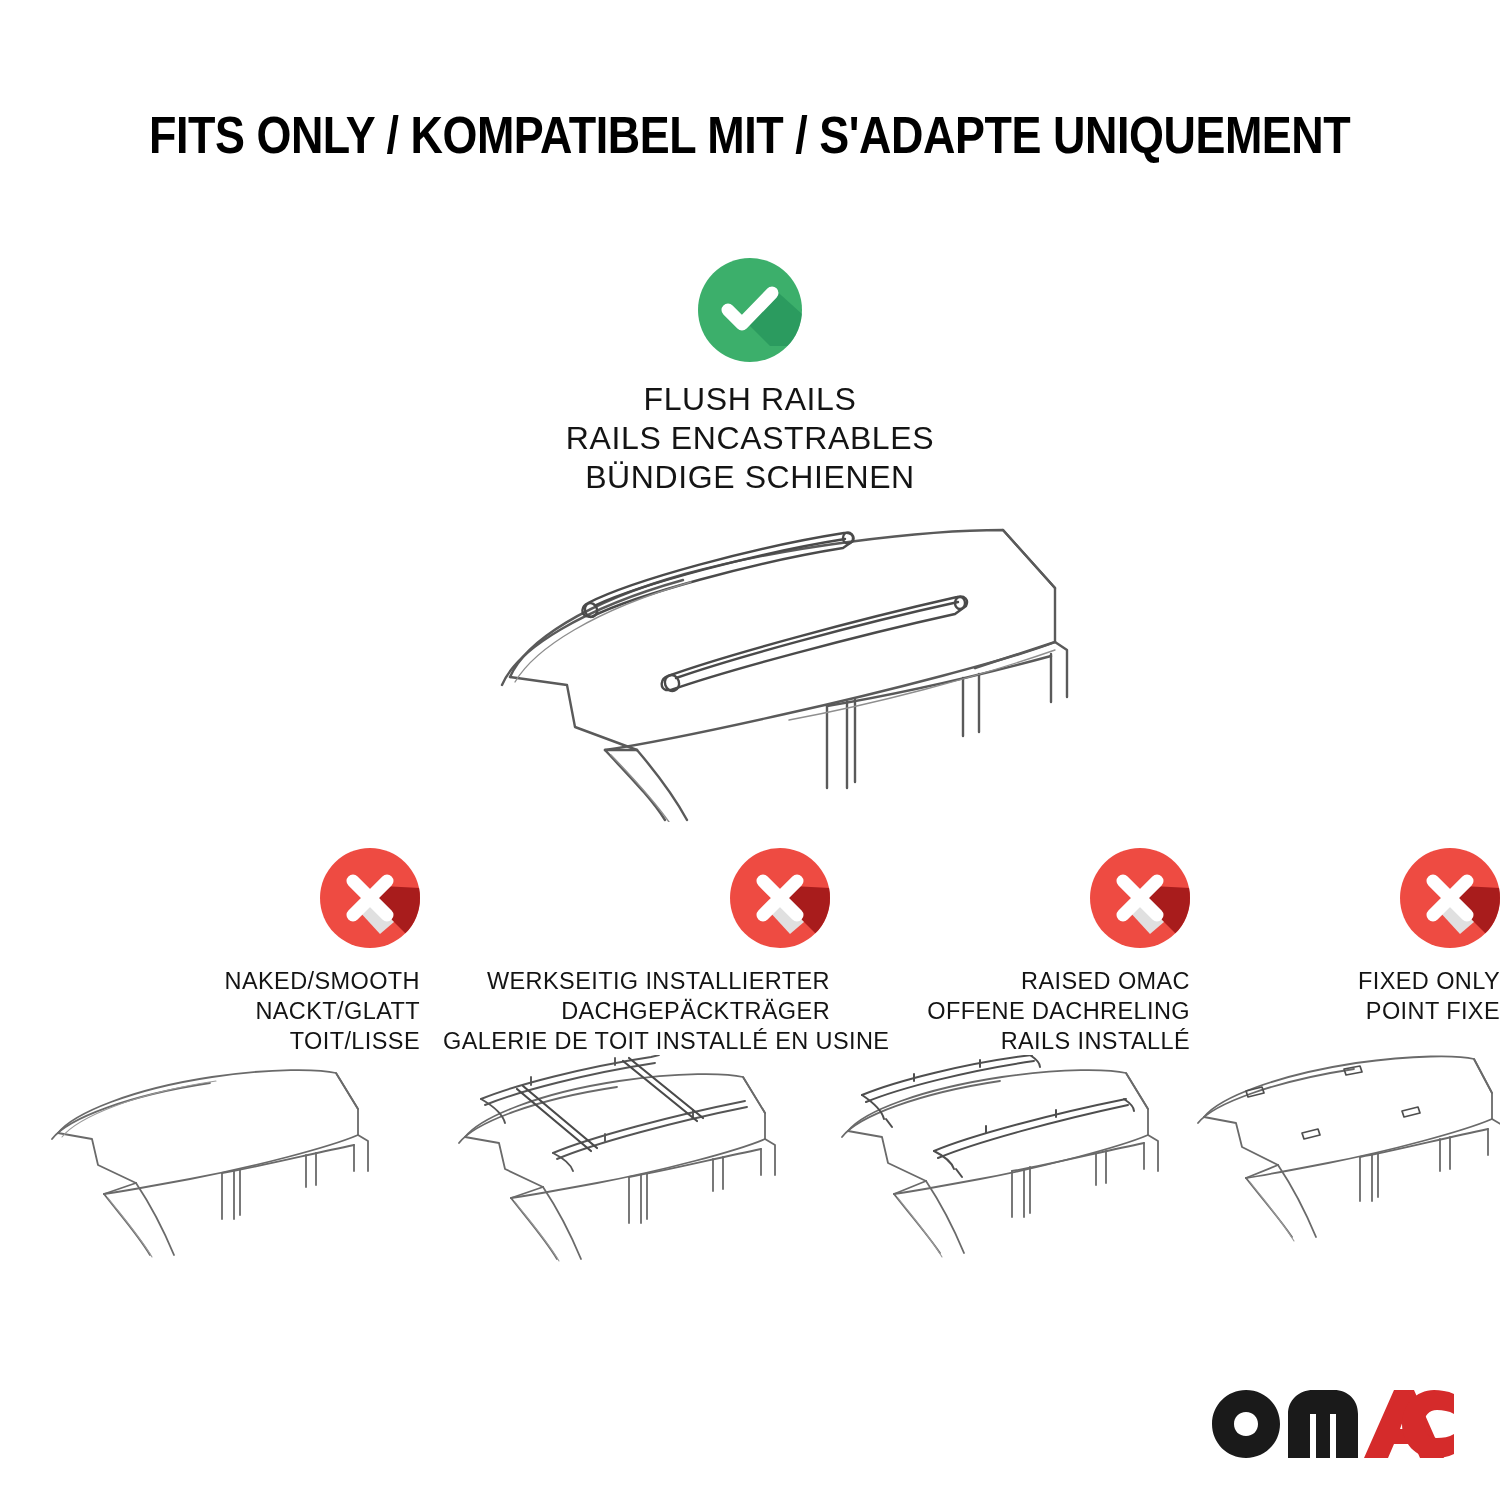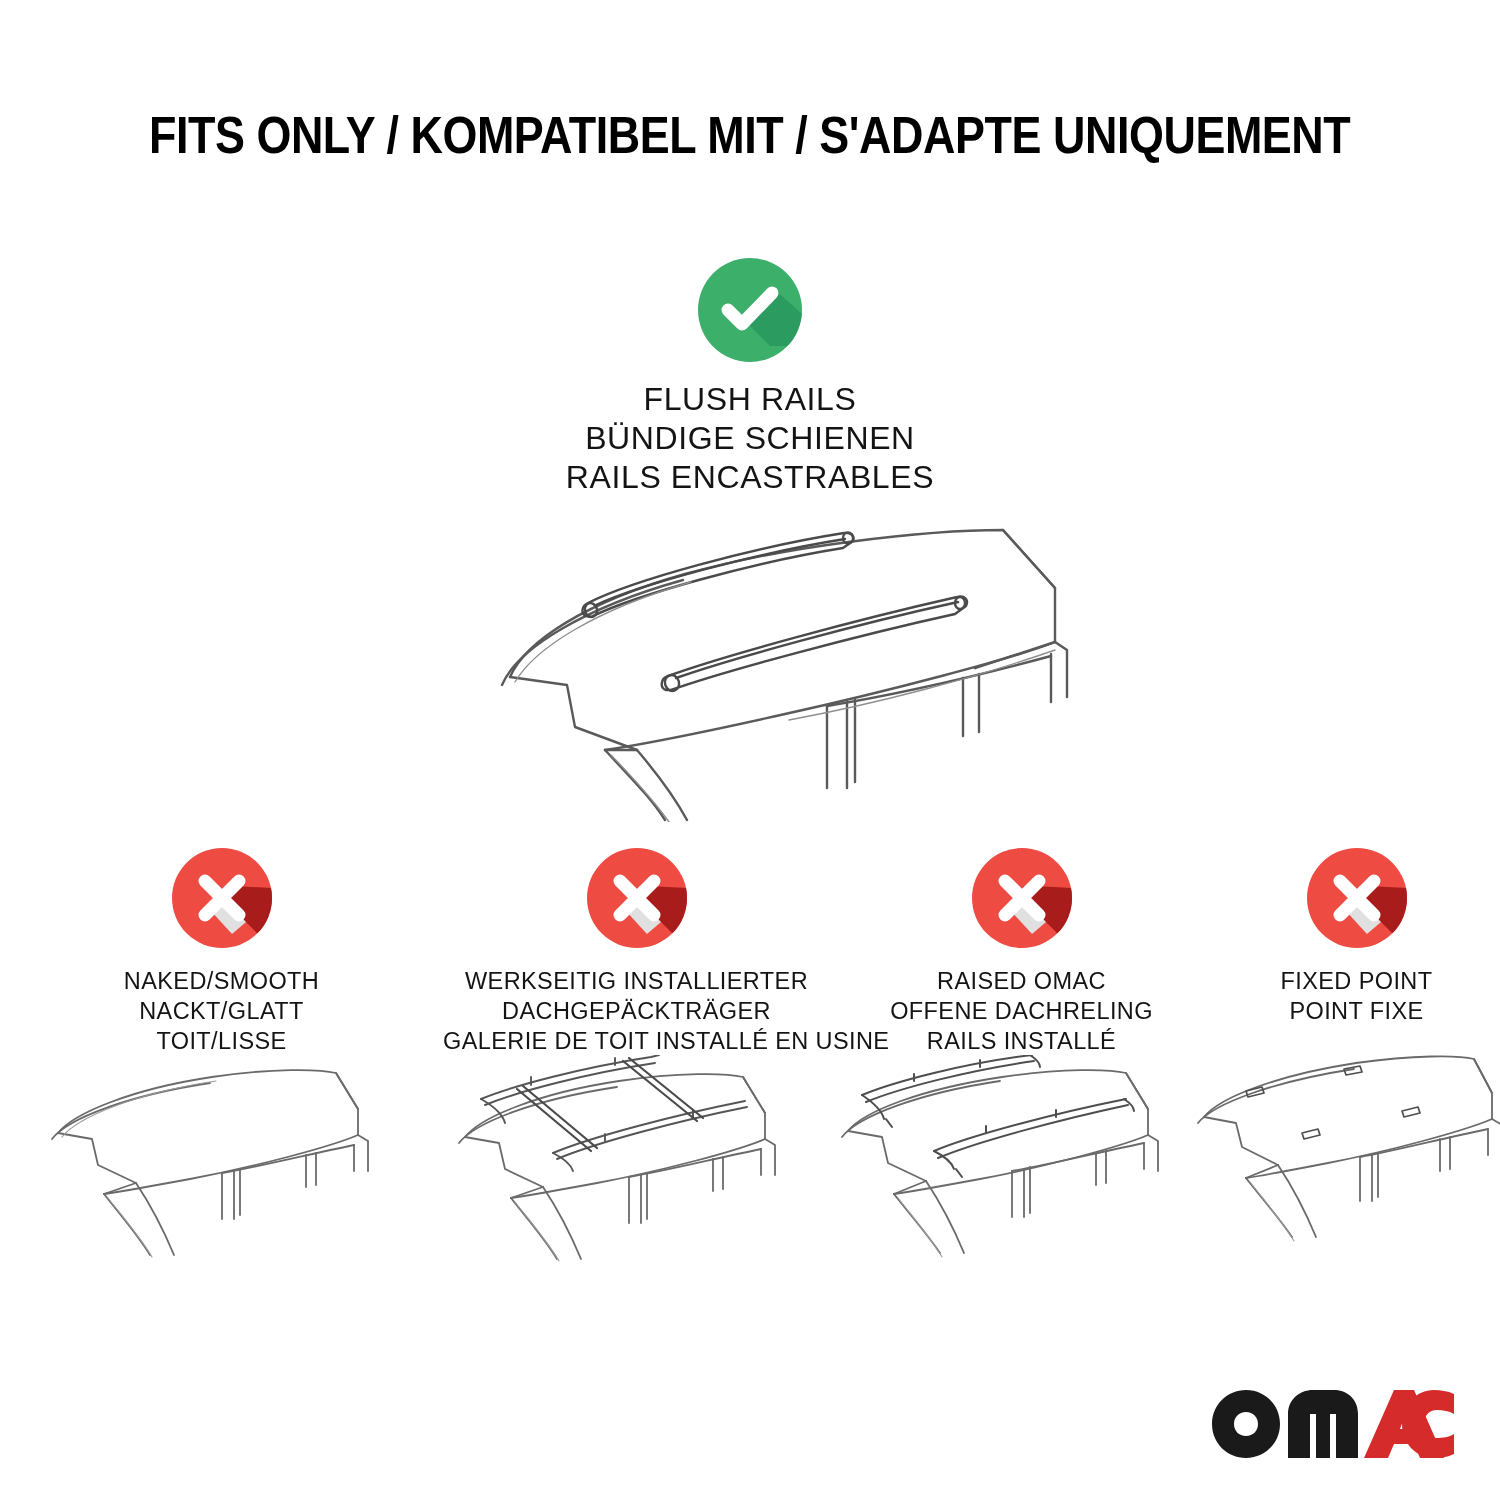--- a/index.html
+++ b/index.html
@@ -49,21 +49,21 @@
     width: 620px; height: 330px;
   }
 
   
   .not-row {
     position: absolute; left: 0; top: 848px; width: 1500px;
     display: grid;
     grid-template-columns: 420px 410px 360px 310px;
     justify-content: start;
   }
-  .col { position: relative; text-align: center; padding-left: 23px; }
+  .col { position: relative; text-align: right; padding-left: 23px; }
   .col-icon { height: 108px; }
   .col-label {
     margin-top: 10px;
     font-size: 23.5px;
     font-weight: 300;
     line-height: 1.28;
     color: #141414;
     letter-spacing: 0.4px;
   }
   .col-label div { white-space: nowrap; }
@@ -108,22 +108,22 @@
         <circle cx="52" cy="52" r="52" fill="#3CAF6B"></circle>
         <g clip-path="url(#ckClip)">
           <path d="M44 60 L72 88 L104 88 L104 56 L73 28 L62 40 Z" fill="#1E8A56" opacity="0.55"></path>
         </g>
         <path d="M30 52 L44 66 L74 35" fill="none" stroke="#FFFFFF" stroke-width="13" stroke-linecap="round" stroke-linejoin="round"></path>
       </svg>
     </span>
 
     <div class="approved-text">
       <div>FLUSH RAILS</div>
+      <div>RAILS ENCASTRABLES</div>
       <div>BÜNDIGE SCHIENEN</div>
-      <div>RAILS ENCASTRABLES</div>
     </div>
   </div>
 
   <div class="hero-roof">
     <svg width="620" height="330" viewBox="0 0 620 330" aria-hidden="true">
       <g fill="none" stroke="#5A5A5A" stroke-width="2.4" stroke-linecap="round" stroke-linejoin="round">
 
         <path d="M55 185 C 70 150 130 110 230 82 C 330 54 470 38 548 38
                  L600 96 L600 150 L520 176"></path>
         <path d="M548 38 L600 96"></path>
@@ -262,21 +262,21 @@
           <g clip-path="url(#xc4)">
             <path d="M50 50 L100 100 L100 40 L62 38 Z" fill="#A81C1C"></path>
           </g>
           <g clip-path="url(#xc4)">
             <path d="M50 50 L74 74 L60 86 L38 62 Z" fill="#E0E0E0"></path>
           </g>
           <path d="M33 33 L67 67 M67 33 L33 67" stroke="#FFFFFF" stroke-width="13" stroke-linecap="round"></path>
         </svg>
       </div>
       <div class="col-label">
-        <div>FIXED POINT</div>
+        <div>FIXED ONLY</div>
         <div>POINT FIXE</div>
       </div>
     </div>
   </div>
 
   <div class="roof-row">
 
     <div class="roof-cell">
       <svg width="340" height="220" viewBox="0 0 340 220" aria-hidden="true">
         <g fill="none" stroke="#6A6A6A" stroke-width="1.8" stroke-linecap="round" stroke-linejoin="round">

